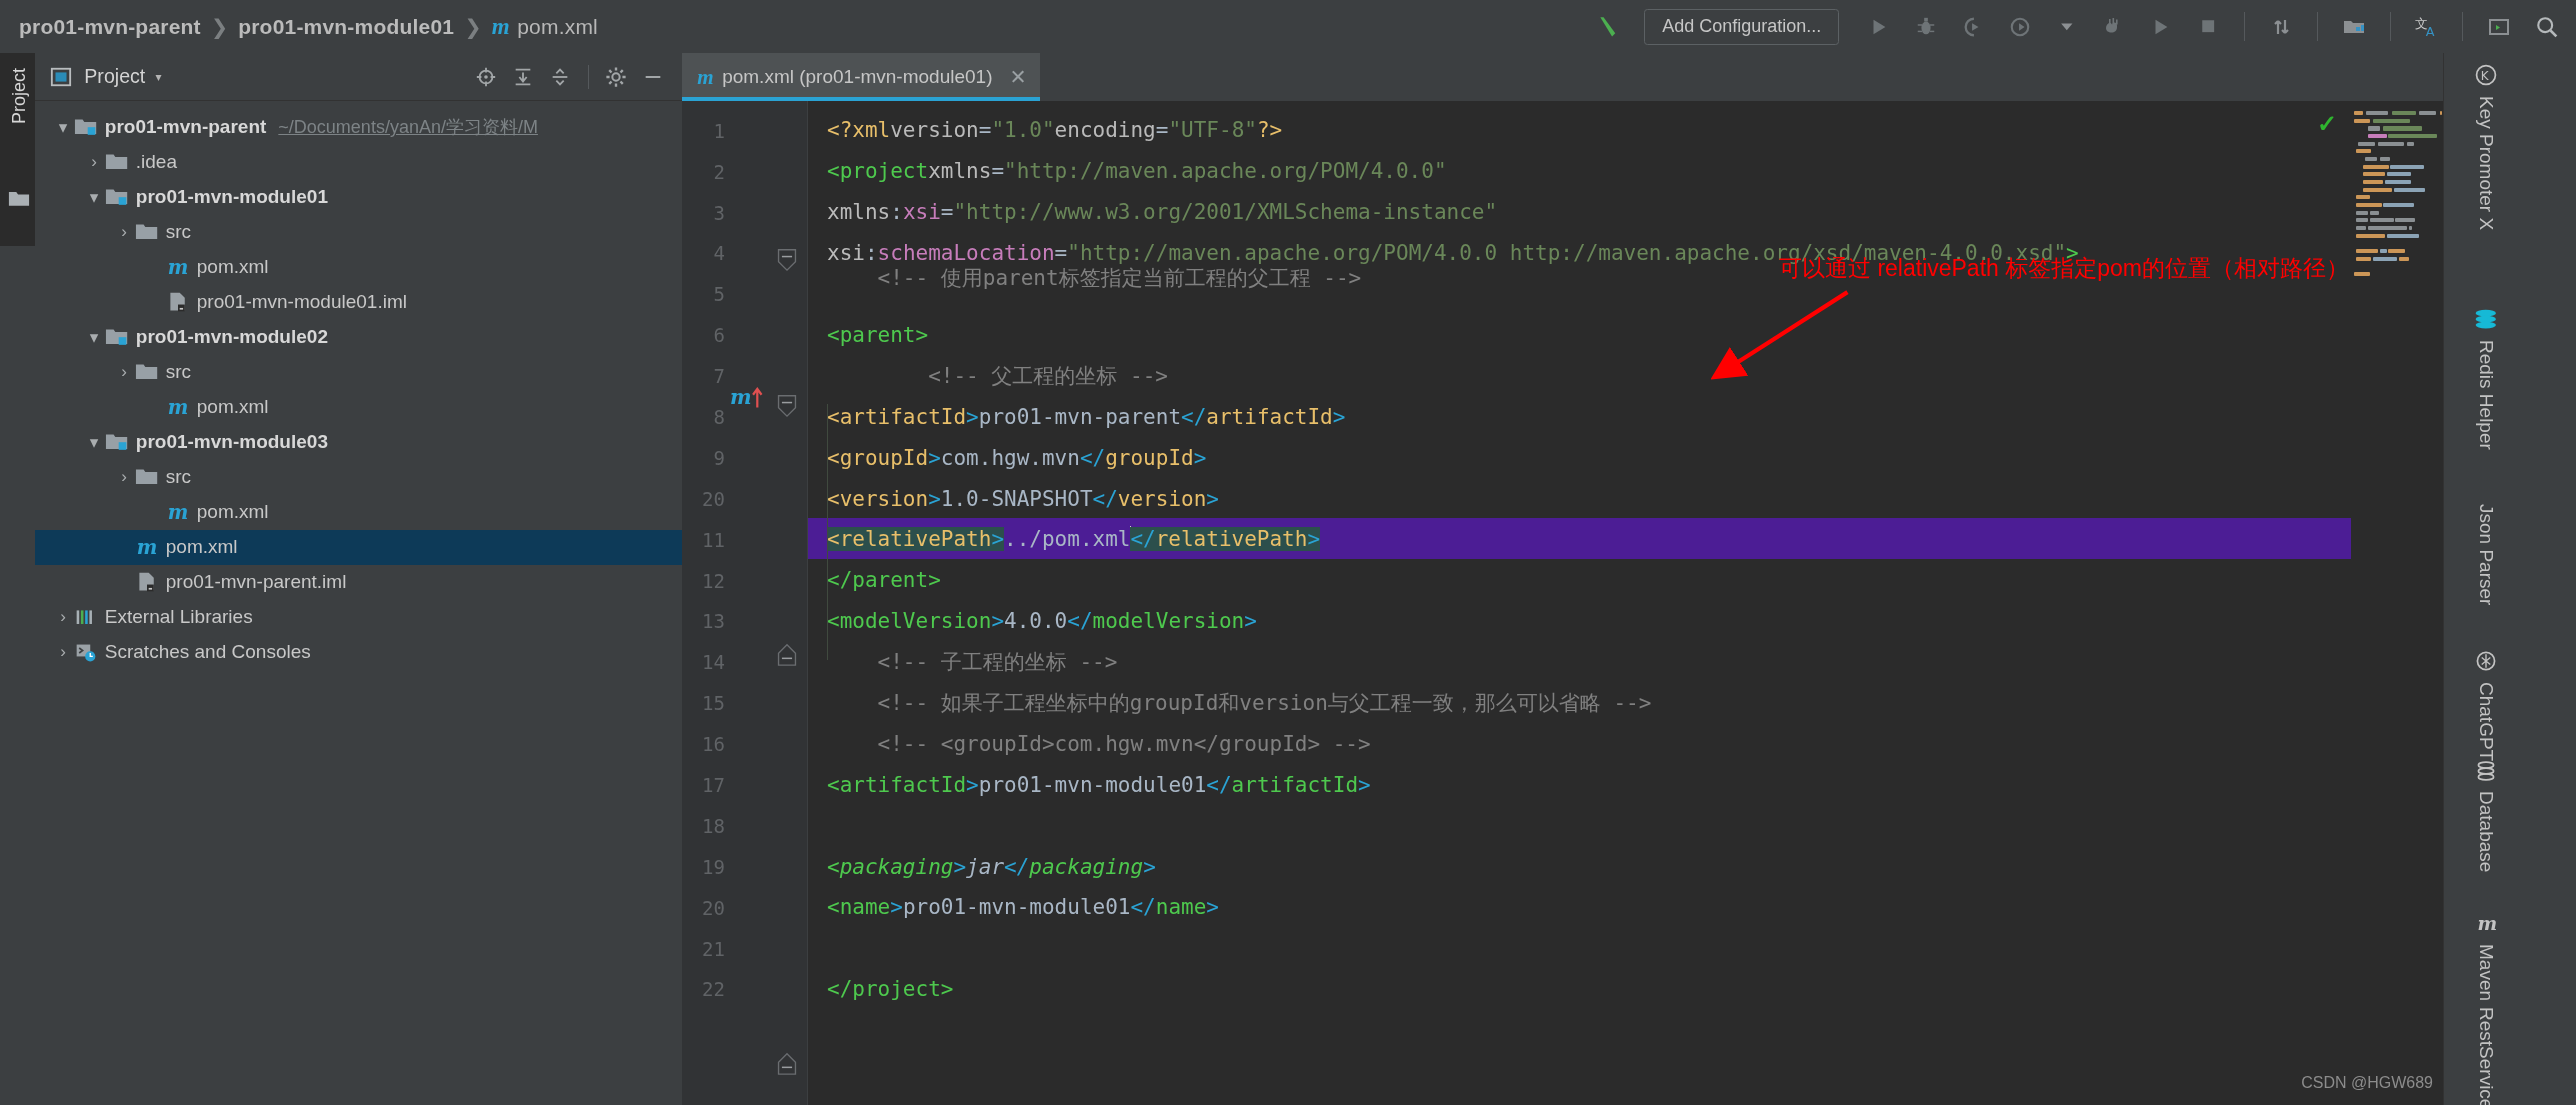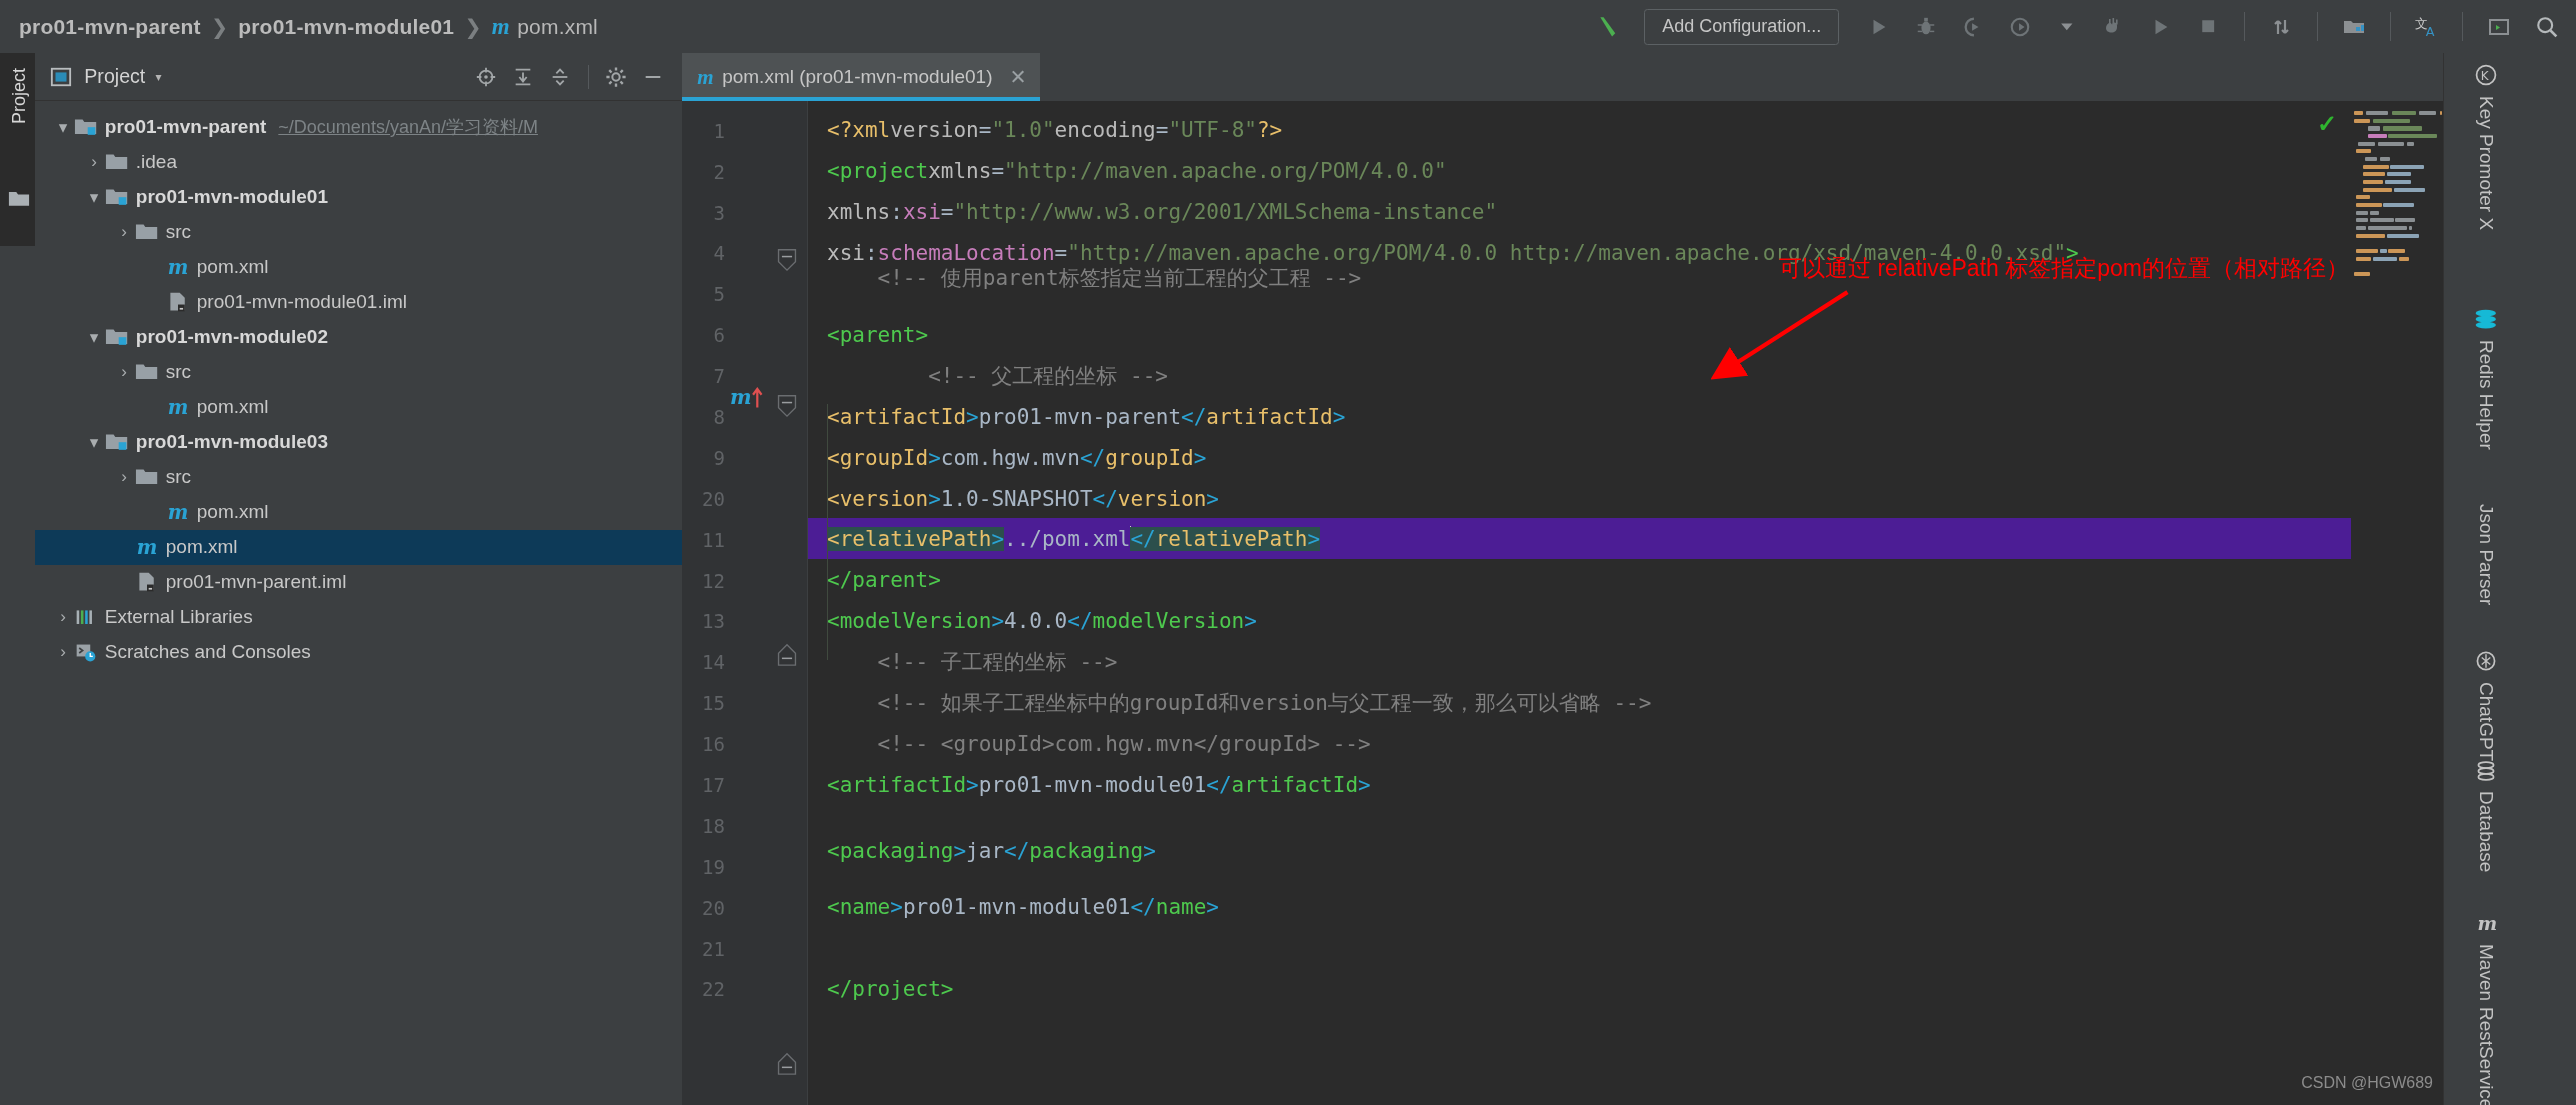--- a/index.html
+++ b/index.html
@@ -564,21 +564,21 @@
           <div class="gnum" style="top: 755px;">19</div>
           <div class="gnum" style="top: 796px;">20</div>
           <div class="gnum" style="top: 837px;">21</div>
           <div class="gnum" style="top: 877px;">22</div>
         </div>
 
       <div class="code-body" id="codebody">
           <div class="cline" style="top: 867px;"><span class="tagtop">&lt;/project&gt;</span></div>
           <div class="cline" style="top: 826px;"></div>
           <div class="cline" style="top: 785px;">    <span class="tagtop ">&lt;name<span class="brk">&gt;</span></span><span class="txt">pro01-mvn-module01</span><span class="tagtop "><span class="brk">&lt;/</span>name<span class="brk">&gt;</span></span></div>
-          <div class="cline" style="top: 729px;">    <span class="tagtop ">&lt;packaging<span class="brk">&gt;</span></span><span class="txt">jar</span><span class="tagtop "><span class="brk">&lt;/</span>packaging<span class="brk">&gt;</span></span></div>
+          <div class="cline" style="top: 745px; font-style: italic;">    <span class="tagtop ">&lt;packaging<span class="brk">&gt;</span></span><span class="txt">jar</span><span class="tagtop "><span class="brk">&lt;/</span>packaging<span class="brk">&gt;</span></span></div>
           <div class="cline" style="top: 704px;"></div>
           <div class="cline" style="top: 663px;">    <span class="tagtop ">&lt;artifactId<span class="brk">&gt;</span></span><span class="txt">pro01-mvn-module01</span><span class="tagtop "><span class="brk">&lt;/</span>artifactId<span class="brk">&gt;</span></span></div>
           <div class="cline" style="top: 622px;"><span class="cmt">    &lt;!-- &lt;groupId&gt;com.hgw.mvn&lt;/groupId&gt; --&gt;</span></div>
           <div class="cline" style="top: 581px;"><span class="cmt">    &lt;!-- 如果子工程坐标中的groupId和version与父工程一致，那么可以省略 --&gt;</span></div>
           <div class="cline" style="top: 540px;"><span class="cmt">    &lt;!-- 子工程的坐标 --&gt;</span></div>
           <div class="cline" style="top: 499px;">    <span class="tagtop ">&lt;modelVersion<span class="brk">&gt;</span></span><span class="txt">4.0.0</span><span class="tagtop "><span class="brk">&lt;/</span>modelVersion<span class="brk">&gt;</span></span></div>
           <div class="cline" style="top: 458px;">    <span class="tagtop">&lt;/parent&gt;</span></div>
           <div class="cline hl" style="top: 417px;">        <span class="tag tagsel">&lt;relativePath<span class="brk">&gt;</span></span><span class="txt">../pom.xml</span><span class="caret-ln"></span><span class="tag tagsel"><span class="brk">&lt;/</span>relativePath<span class="brk">&gt;</span></span></div>
           <div class="cline" style="top: 377px;">        <span class="tag ">&lt;version<span class="brk">&gt;</span></span><span class="txt">1.0-SNAPSHOT</span><span class="tag "><span class="brk">&lt;/</span>version<span class="brk">&gt;</span></span></div>
           <div class="cline" style="top: 336px;">        <span class="tag ">&lt;groupId<span class="brk">&gt;</span></span><span class="txt">com.hgw.mvn</span><span class="tag "><span class="brk">&lt;/</span>groupId<span class="brk">&gt;</span></span></div>

